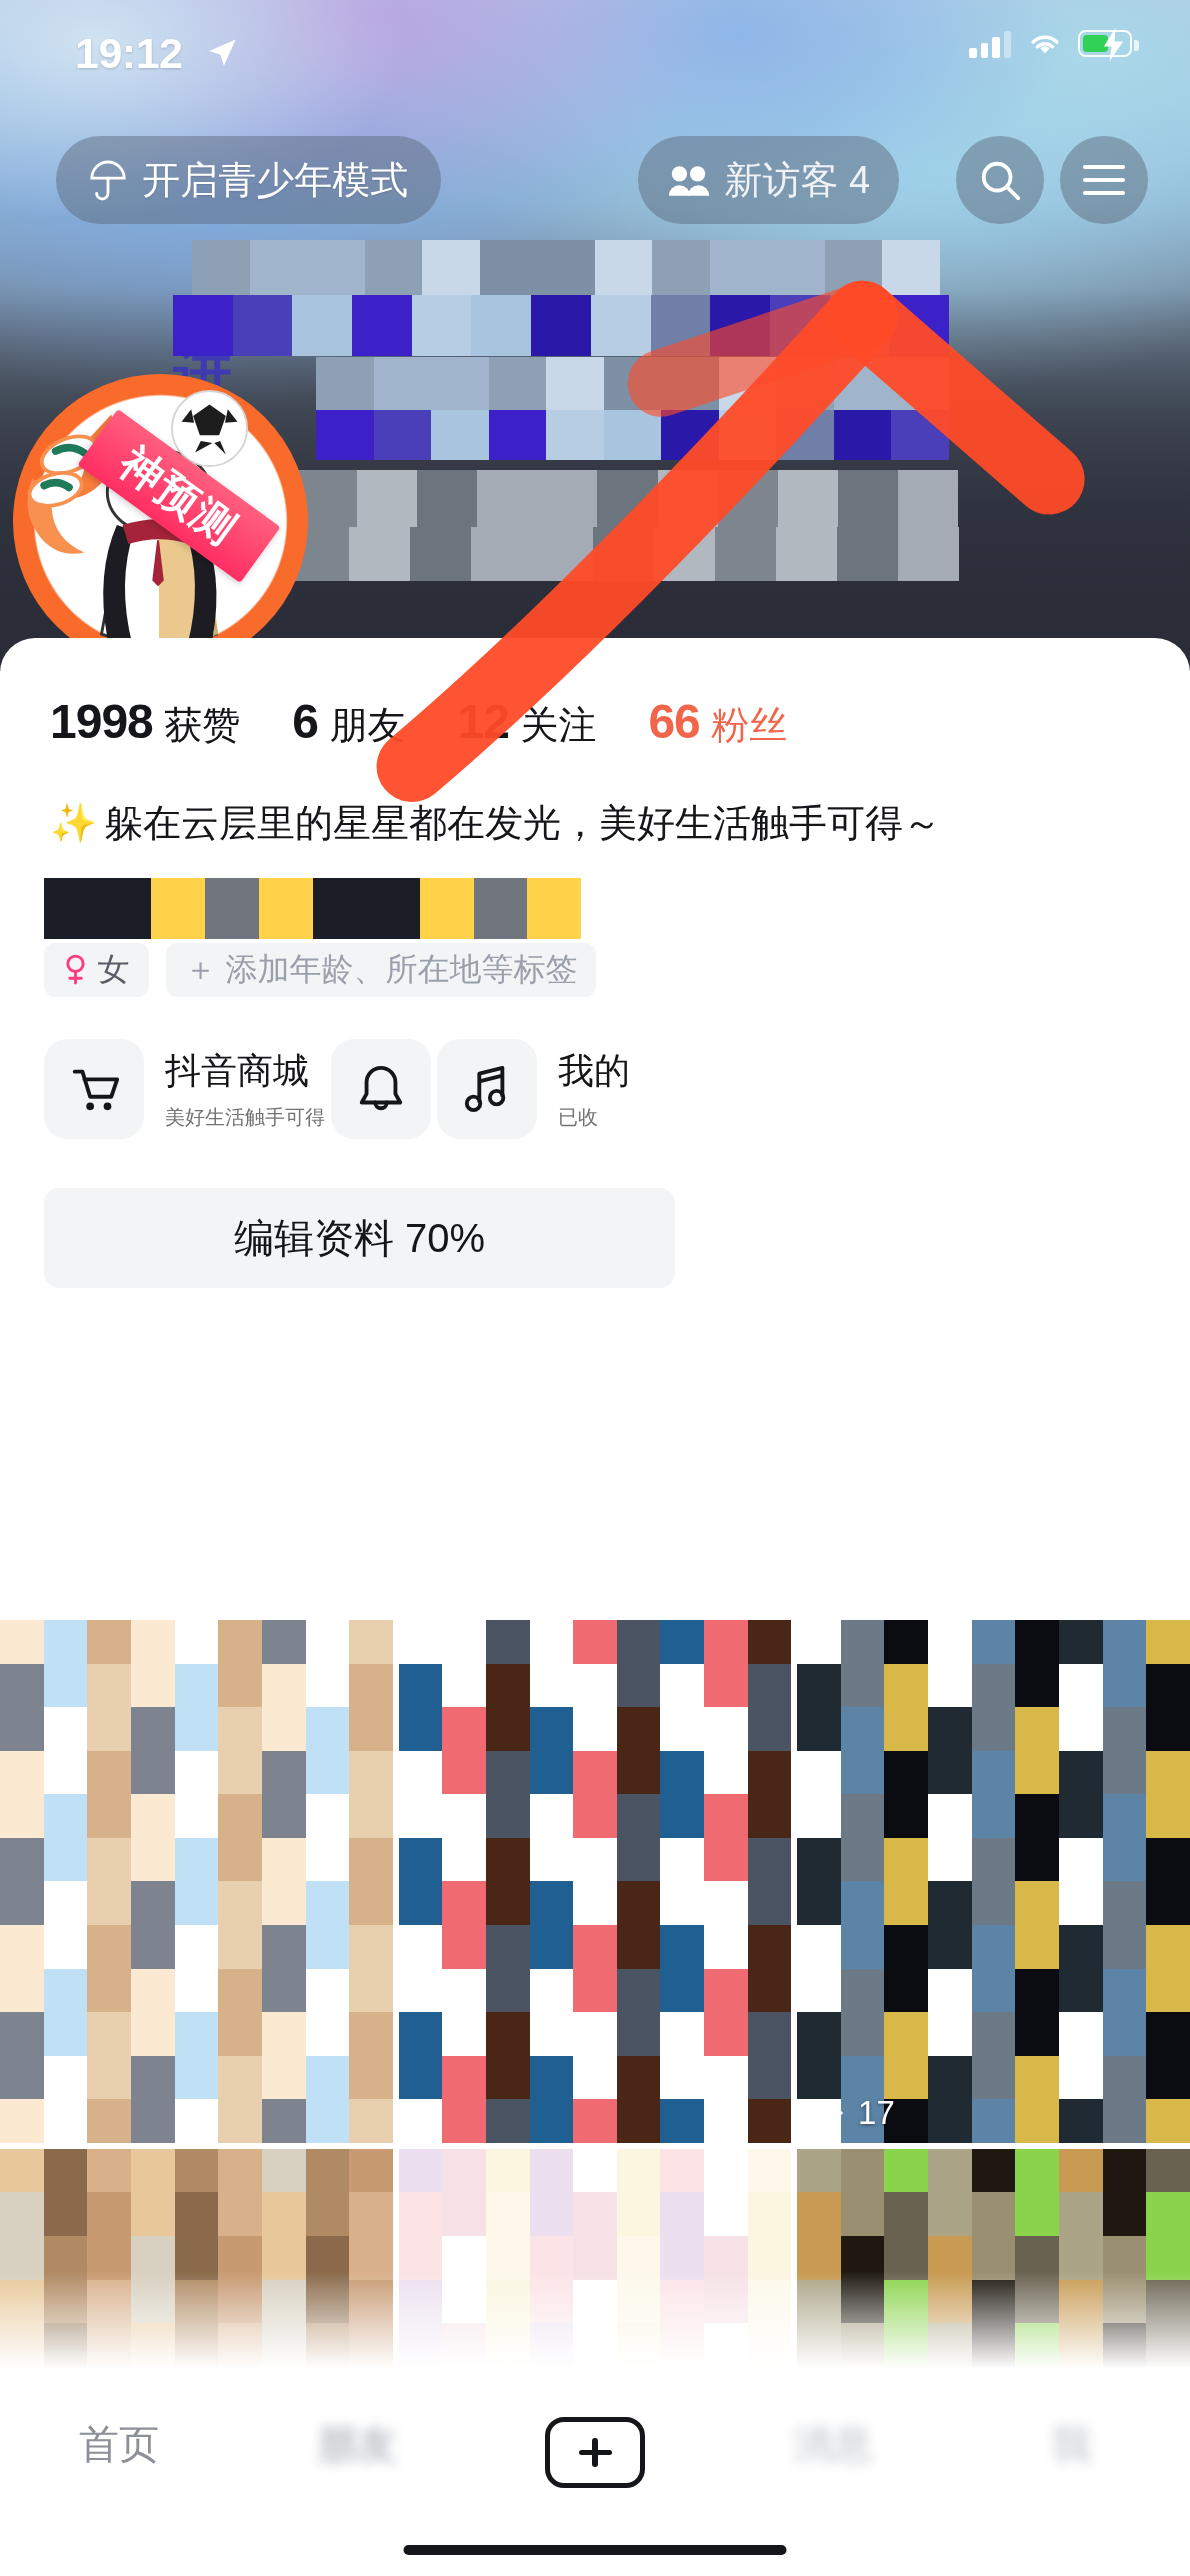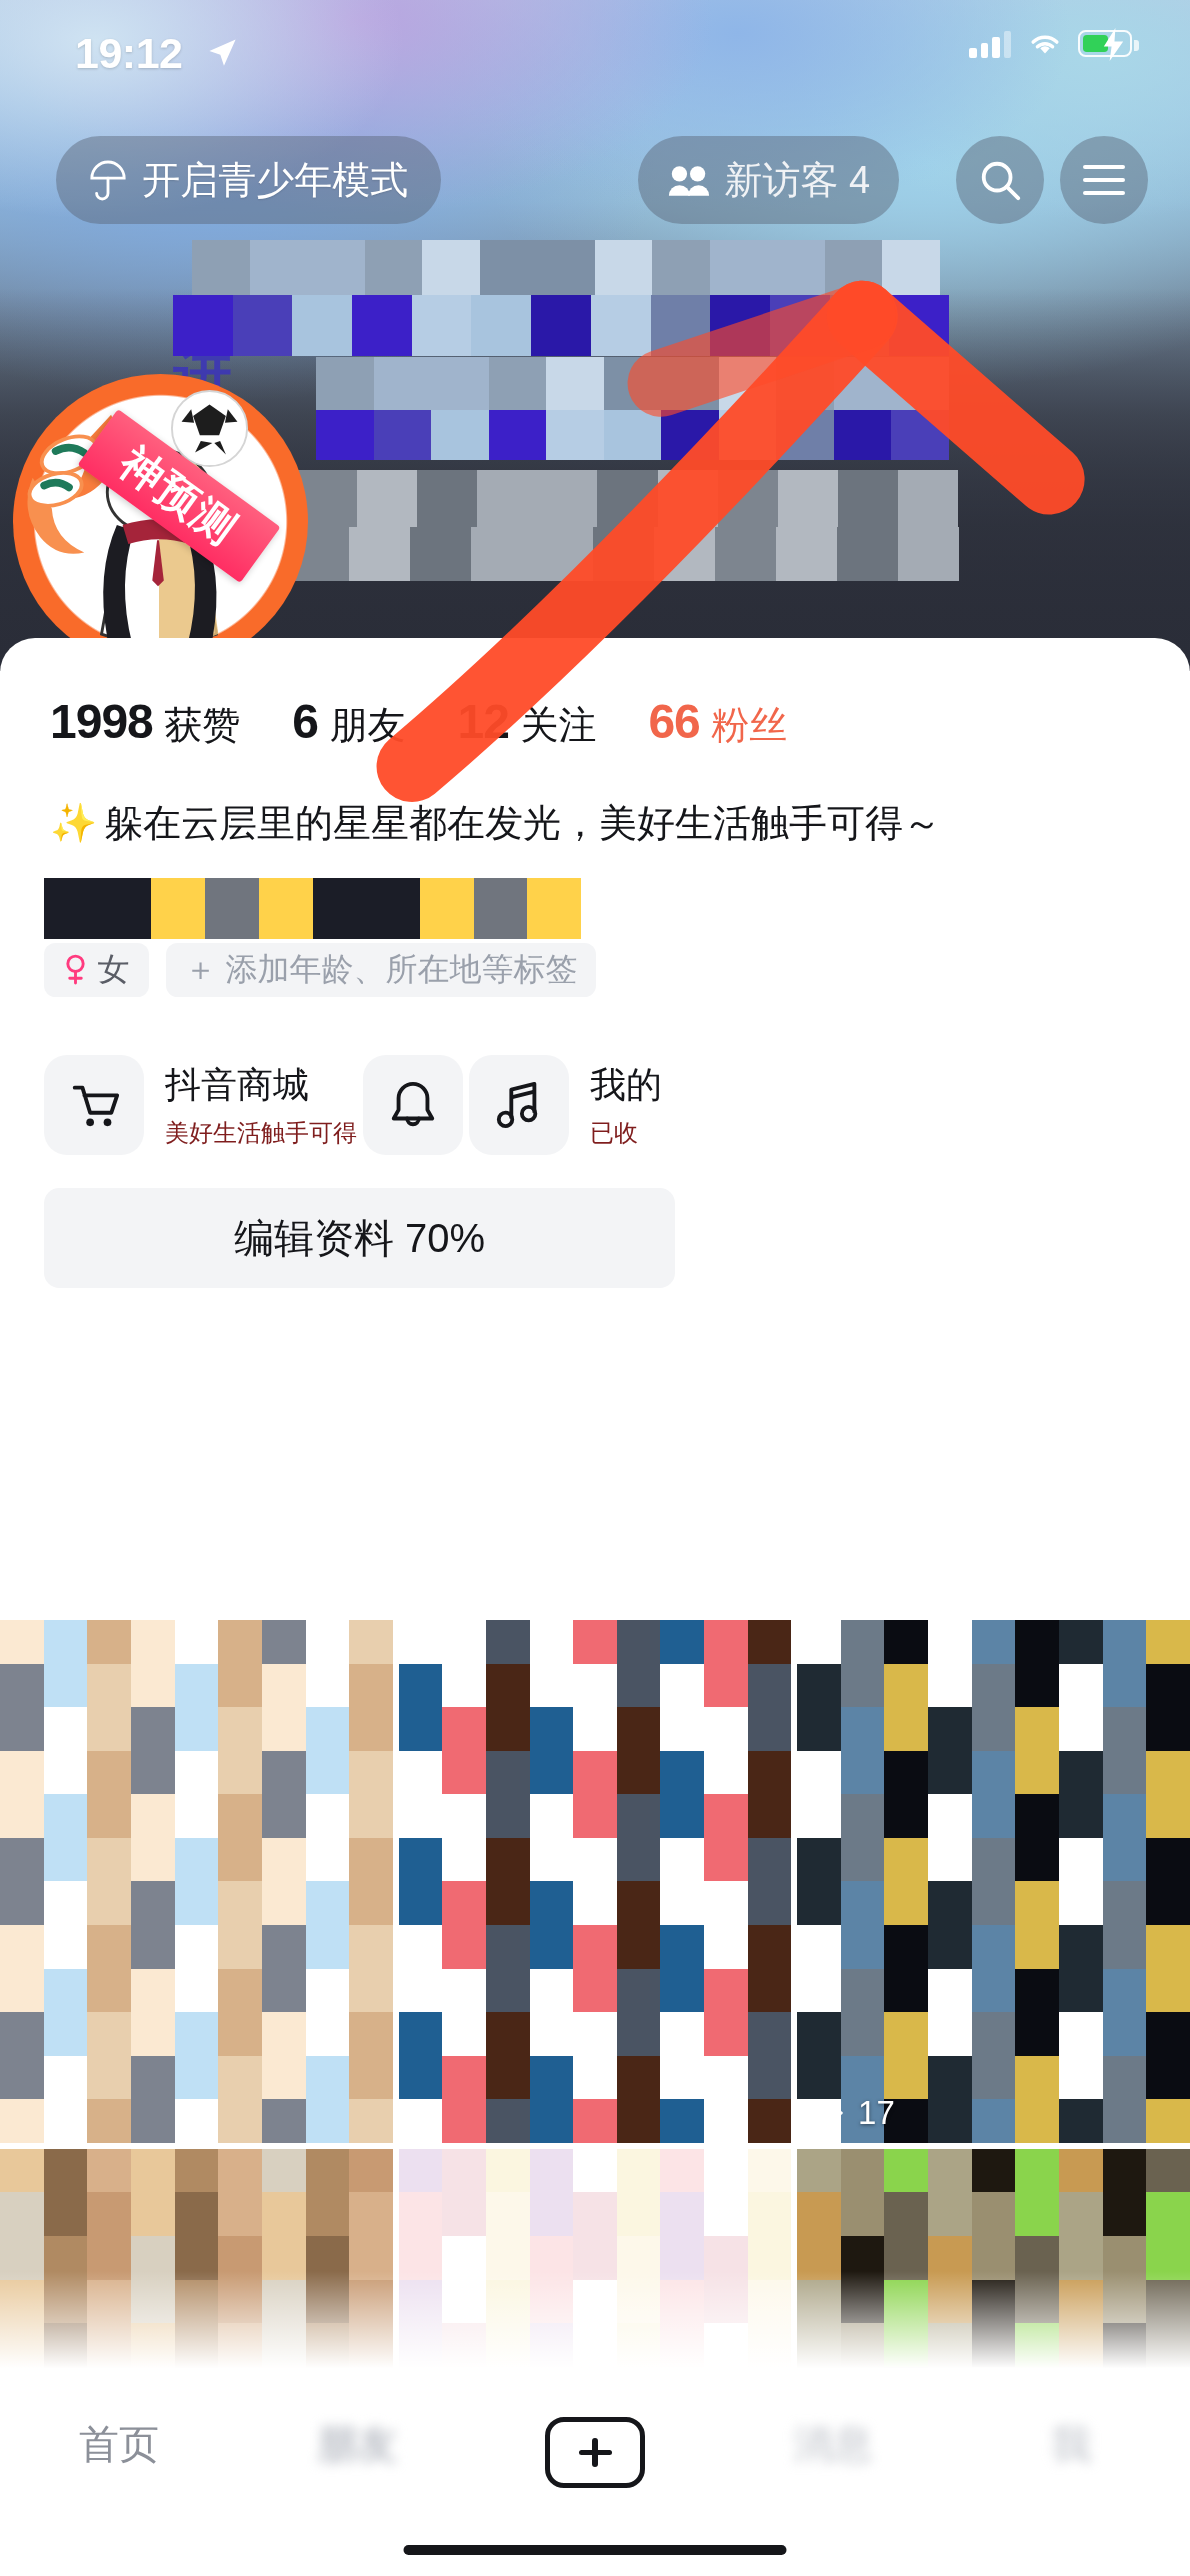--- a/index.html
+++ b/index.html
@@ -129,29 +129,29 @@
 
   .tagrow { position:absolute; left:44px; top:305px; display:flex; align-items:center; gap:17px; }
   .tag {
     height:54px; display:flex; align-items:center; gap:9.6px;
     background:#f3f4f6; border-radius:11.5px; padding:0 19px;
   }
   .tag .t-txt { font-size:32px; color:#5a5d66; }
   .tag-add { background:#f3f4f6; }
   .tag-add .t-txt { color:#9aa0ab; }
 
-  .cards { position:absolute; left:44px; top:417px; display:flex; gap:6px; }
+  .cards { position:absolute; left:44px; top:401px; display:flex; gap:6px; }
   .card { display:flex; align-items:center; gap:21px; }
   .card-ico {
     width:100px; height:100px; border-radius:23px; background:#f3f4f6;
     display:flex; align-items:center; justify-content:center; flex:0 0 auto;
   }
   .card-txt { display:flex; flex-direction:column; justify-content:center; gap:7.7px; white-space:nowrap; }
   .card-title { font-size:36px; color:#15161a; font-weight:500; }
-  .card-sub { font-size:24px; color:#7f1d1d; }
+  .card-sub { font-size:20px; color:#737373; }
 
   .actions { position:absolute; left:44px; top:550px; display:flex; gap:21px; }
   .act-btn {
     height:100px; background:#f3f4f6; border-radius:15.3px;
     display:flex; align-items:center; justify-content:center;
     font-size:40px; color:#15161a; font-weight:500;
   }
   .act-edit { width:631px; }
   .act-add  { width:454px; }
 

